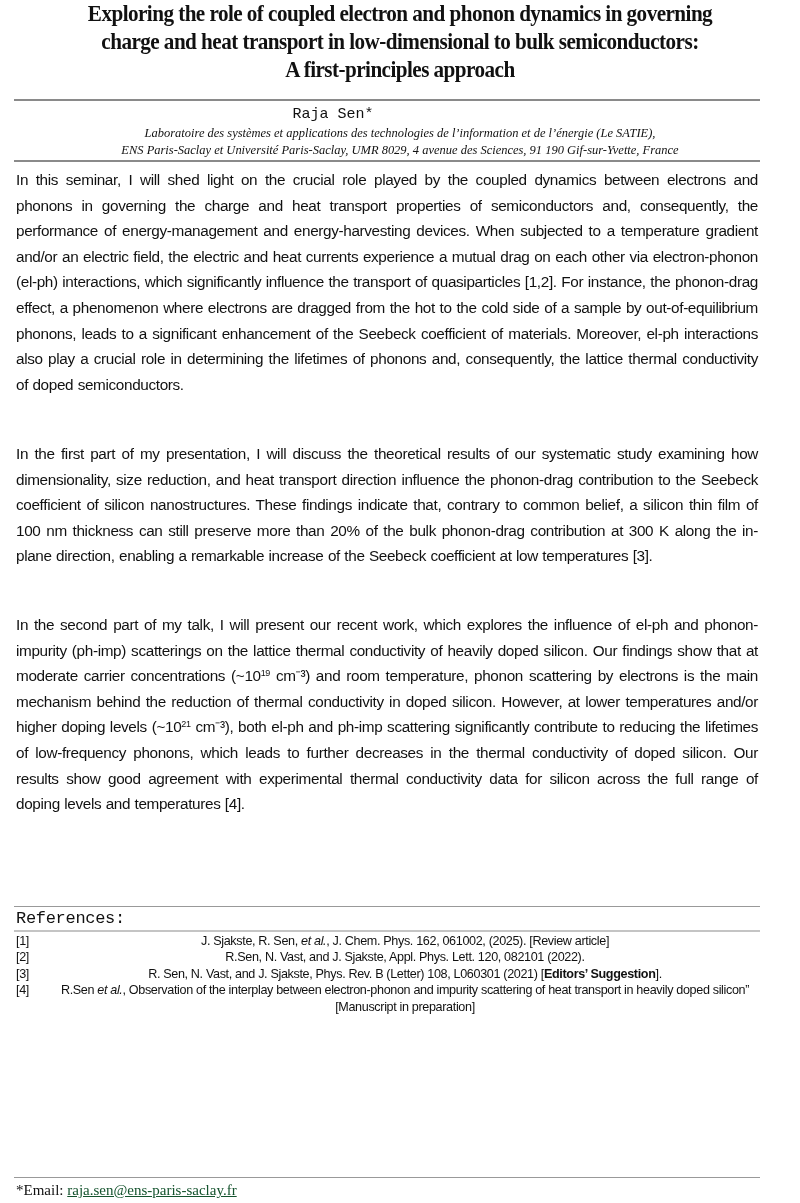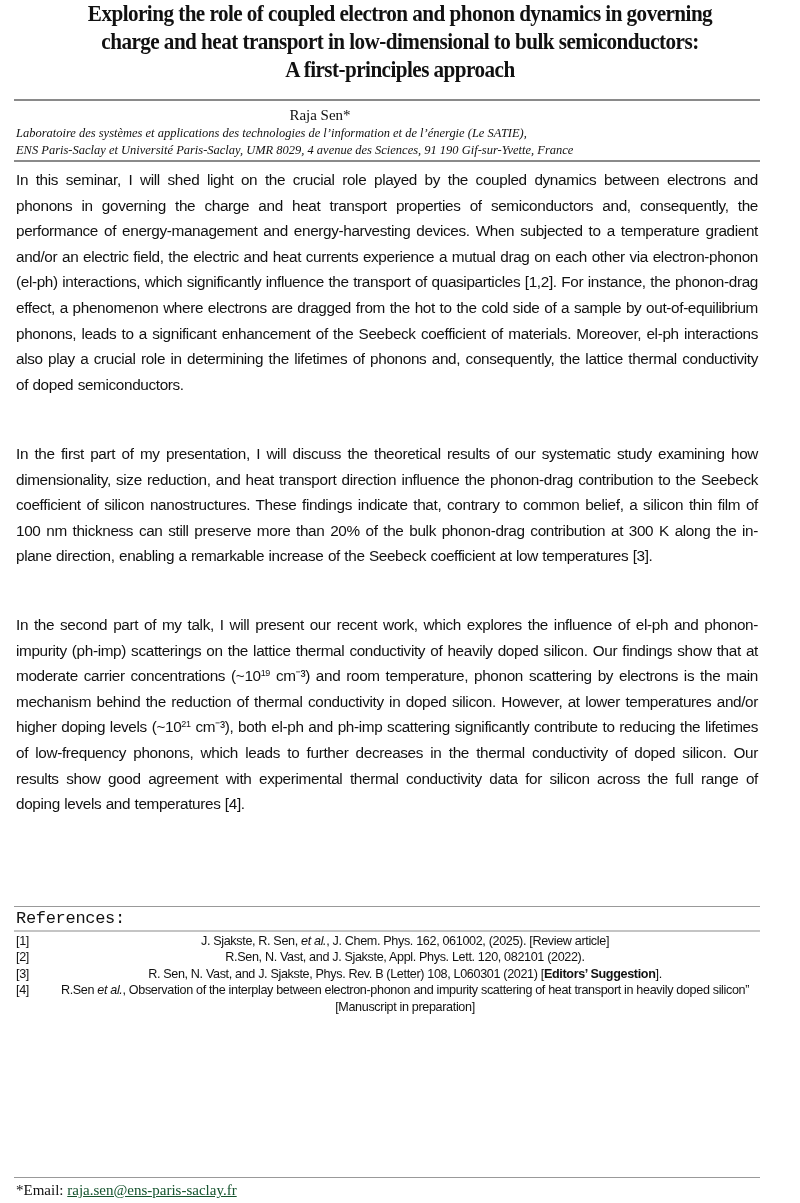--- a/index.html
+++ b/index.html
@@ -3,22 +3,22 @@
 <meta charset="utf-8">
 <style>
   html, body { margin: 0; padding: 0; background: #ffffff; }
   body { width: 800px; height: 1203px; position: relative; overflow: hidden; color: #111111; }
   .title { position: absolute; left: 0; top: 0; width: 800px; text-align: center;
     font-family: "Liberation Serif", serif; font-weight: bold; font-size: 23px; line-height: 28px;
     letter-spacing: -0.6px; }
   .title div { transform: scaleX(0.92); transform-origin: center; white-space: nowrap; }
   .rule { position: absolute; left: 14px; width: 746px; height: 0; border-top: 2px solid #8a8a8a; }
   .author { position: absolute; left: 0; width: 640px; top: 106px; text-align: center;
-    font-family: Liberation Serif, serif; font-size: 15px; line-height: 18px; }
-  .affil { position: absolute; left: 0; width: 800px; top: 124px; 
+    font-family: Liberation Mono, monospace; font-size: 15px; line-height: 18px; padding-left: 13px; }
+  .affil { position: absolute; left: 0; width: 800px; top: 124px; text-align: center;
     font-family: "Liberation Serif", serif; font-style: italic; font-size: 13px; line-height: 17px; }
   .affil div { transform: scaleX(0.96); transform-origin: center; white-space: nowrap; }
   .body-para { position: absolute; left: 16px; width: 742px;
     font-family: "Liberation Sans", sans-serif; font-size: 15.3px; line-height: 25.6px;
     text-align: justify; letter-spacing: -0.35px; word-spacing: 0.5px; }
   sup { font-size: 9px; vertical-align: 5px; line-height: 0; margin-top: 14px; }
   .refs-head { position: absolute; left: 16px; top: 910px; font-family: Liberation Mono, monospace;
     font-size: 17px; line-height: 18px; letter-spacing: -0.3px; }
   .refs { position: absolute; left: 16px; top: 933px; width: 740px; font-family: "Liberation Sans", sans-serif;
     font-size: 12.6px; line-height: 16.4px; letter-spacing: -0.35px; }

